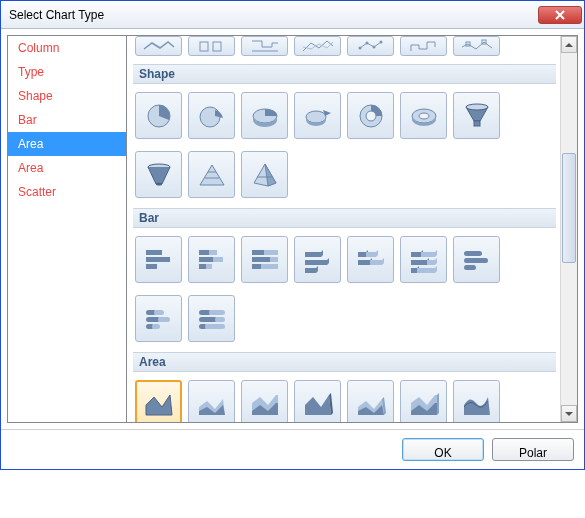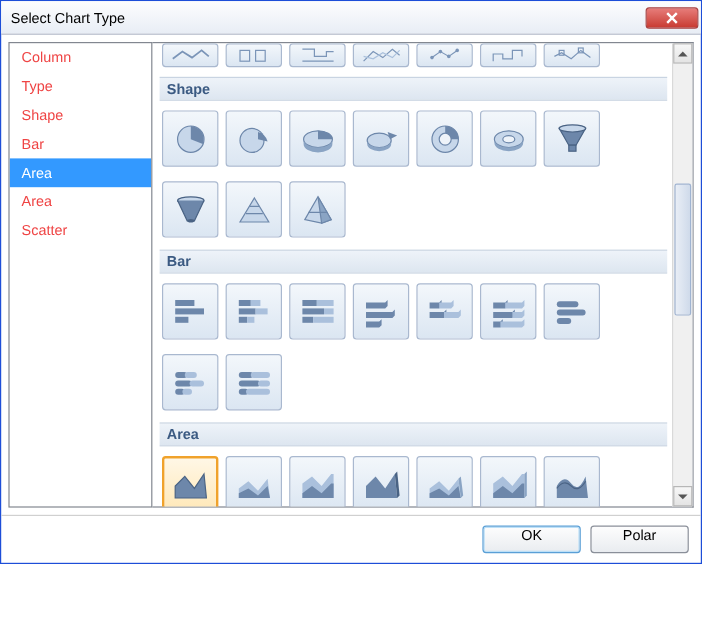--- a/index.html
+++ b/index.html
@@ -23,21 +23,21 @@
   .thumb.selected { border:2px solid #f0a22b; background:linear-gradient(#fff7e6,#ffe8b8); width:47px; height:47px; padding:0; }
   .thumb svg { display:block; }
   .scrollbar { width:17px; background:#f0f0f0; border-left:1px solid #d9d9d9; display:flex; flex-direction:column; }
   .sb-btn { height:17px; background:linear-gradient(#f7f7f7,#e4e4e4); border:1px solid #b7b7b7; margin:0; display:flex; align-items:center; justify-content:center; }
   .sb-track { flex:1; position:relative; }
   .sb-thumb { position:absolute; left:1px; right:1px; top:100px; height:110px; background:linear-gradient(to right,#e9eef6,#cfdaea); border:1px solid #9fb3d1; border-radius:2px; }
   .arrow { width:0; height:0; border-left:4px solid transparent; border-right:4px solid transparent; }
   .arrow.up { border-bottom:4px solid #555; }
   .arrow.down { border-top:4px solid #555; }
   .footer { height:40px; border-top:1px solid #d0d0d0; display:flex; align-items:center; justify-content:flex-end; gap:8px; padding:0 10px; }
-  .btn { min-width:82px; height:23px; border:1px solid #8a8f99; border-radius:3px; background:linear-gradient(#fdfdfd,#e9ecf0); display:flex; align-items:flex-start; justify-content:center; cursor:default; }
+  .btn { min-width:82px; height:23px; border:1px solid #8a8f99; border-radius:3px; background:linear-gradient(#fdfdfd,#e9ecf0); display:flex; align-items:flex-end; justify-content:center; cursor:default; }
   .btn.default { border:1px solid #5a9fd6; box-shadow:0 0 0 1px #bde0f7 inset; }
 </style>
 </head>
 <body>
 <div class="dialog">
 
   <div class="titlebar">
     <span class="title">Select Chart Type</span>
     <div class="close">
       <svg width="12" height="10" viewBox="0 0 12 10">

